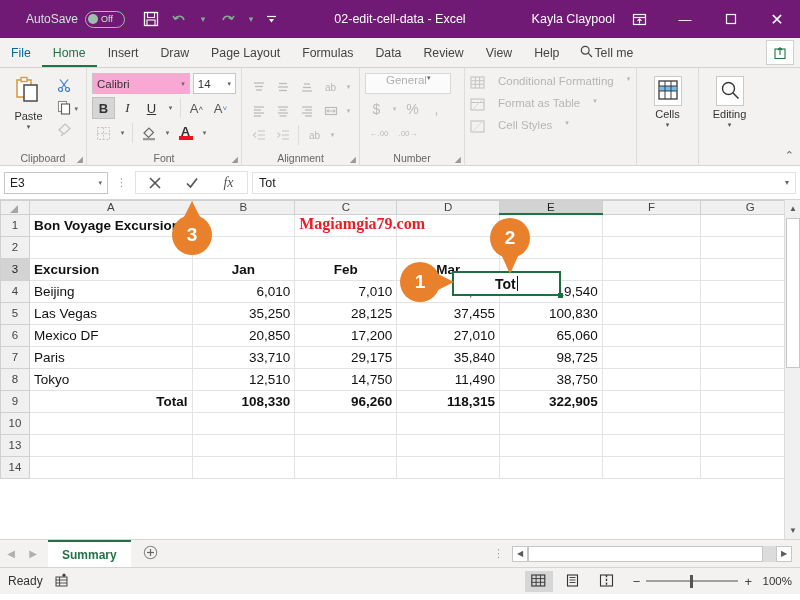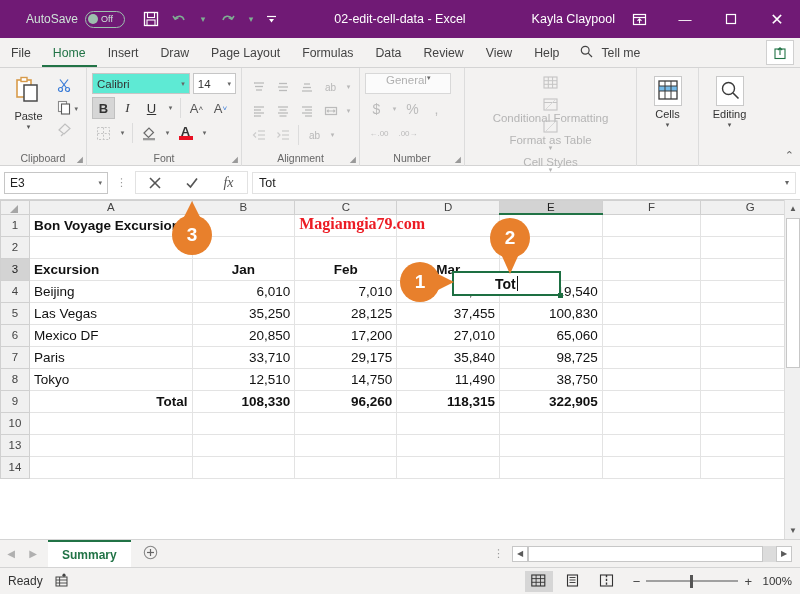--- a/index.html
+++ b/index.html
@@ -45,23 +45,23 @@
   .win-btn.close { font-size: 16px; }
 
   
   .tabbar {
     height: 30px; background: #f3f2f1; display: flex; align-items: flex-end;
     border-bottom: 1px solid #d4d4d4; position: relative;
   }
   .tab {
     padding: 0 11px; height: 28px; line-height: 28px; font-size: 12.3px; color: #444;
   }
-  .tab.file { color: #404040; }
+  .tab.file { color: #0369a1; }
   .tab.active { color: #217346; border-bottom: 2.5px solid #217346; }
-  .tellme { display: flex; align-items: center; gap: 8px; padding: 0 10px; height: 28px; font-size: 12.3px; color: #444; }
+  .tellme { display: flex; align-items: center; gap: 1px; padding: 0 10px; height: 28px; font-size: 12.3px; color: #444; }
   .share-btn {
     position: absolute; right: 6px; bottom: 2px; width: 28px; height: 25px;
     border: 1px solid #d0d0d0; background: #fff;
     display: flex; align-items: center; justify-content: center;
   }
 
   
   .ribbon {
     height: 98px; background: #f3f2f1; display: flex; position: relative;
     border-bottom: 1px solid #d4d4d4;
@@ -85,21 +85,21 @@
   .smallcol { display: flex; flex-direction: column; justify-content: flex-start; gap: 2px; padding-top: 4px; }
   .smallbtn {
     height: 20px; display: flex; align-items: center; gap: 2px; padding: 0 3px;
     font-size: 12px; color: #333;
   }
   .smallbtn.dim { color: #b3b3b3; }
 
   
   .fontrow1 { display: flex; gap: 3px; align-items: center; }
   .fontname {
-    width: 100px; height: 21px; border: 1px solid #c6c6c6; background: #5eead4;
+    width: 100px; height: 21px; border: 1px solid #c6c6c6; background: #f9a8d4;
     font-size: 11.5px; display: flex; align-items: center; padding: 0 4px;
     justify-content: space-between; color: #333;
   }
   .fontsize {
     width: 44px; height: 21px; border: 1px solid #c6c6c6; background: #fff;
     font-size: 11.5px; display: flex; align-items: center; padding: 0 4px;
     justify-content: space-between; color: #333;
   }
   .cbcaret { font-size: 7px; color: #666; }
   .fontrow {
@@ -124,21 +124,21 @@
   }
 
   
   .numfmt {
     width: 86px; height: 21px; border: 1px solid #d8d8d8; background: #fbfbfb;
     font-size: 11.5px; display: flex; align-items: flex-start; padding: 0 20px;
     justify-content: space-between; color: #b0b0b0;
   }
 
   
-  .stylerow { display: flex; align-items: center; gap: 20px; height: 22px; font-size: 11.5px; color: #b5b5b5; flex-direction: column; }
+  .stylerow { display: flex; gap: 13px; height: 22px; font-size: 11.5px; color: #b5b5b5; }
 
   
   .fbar { height: 34px; background: #fff; display: flex; align-items: center; padding: 0 4px; gap: 4px;
           border-bottom: 1px solid #d4d4d4; }
   .namebox {
     width: 104px; height: 22px; border: 1px solid #c6c6c6; background: #fff;
     font-size: 12px; display: flex; align-items: center; justify-content: space-between;
     padding: 0 5px; color: #222;
   }
   .fdots { color: #9a9a9a; font-size: 11px; padding: 0 4px; letter-spacing: 0; }

